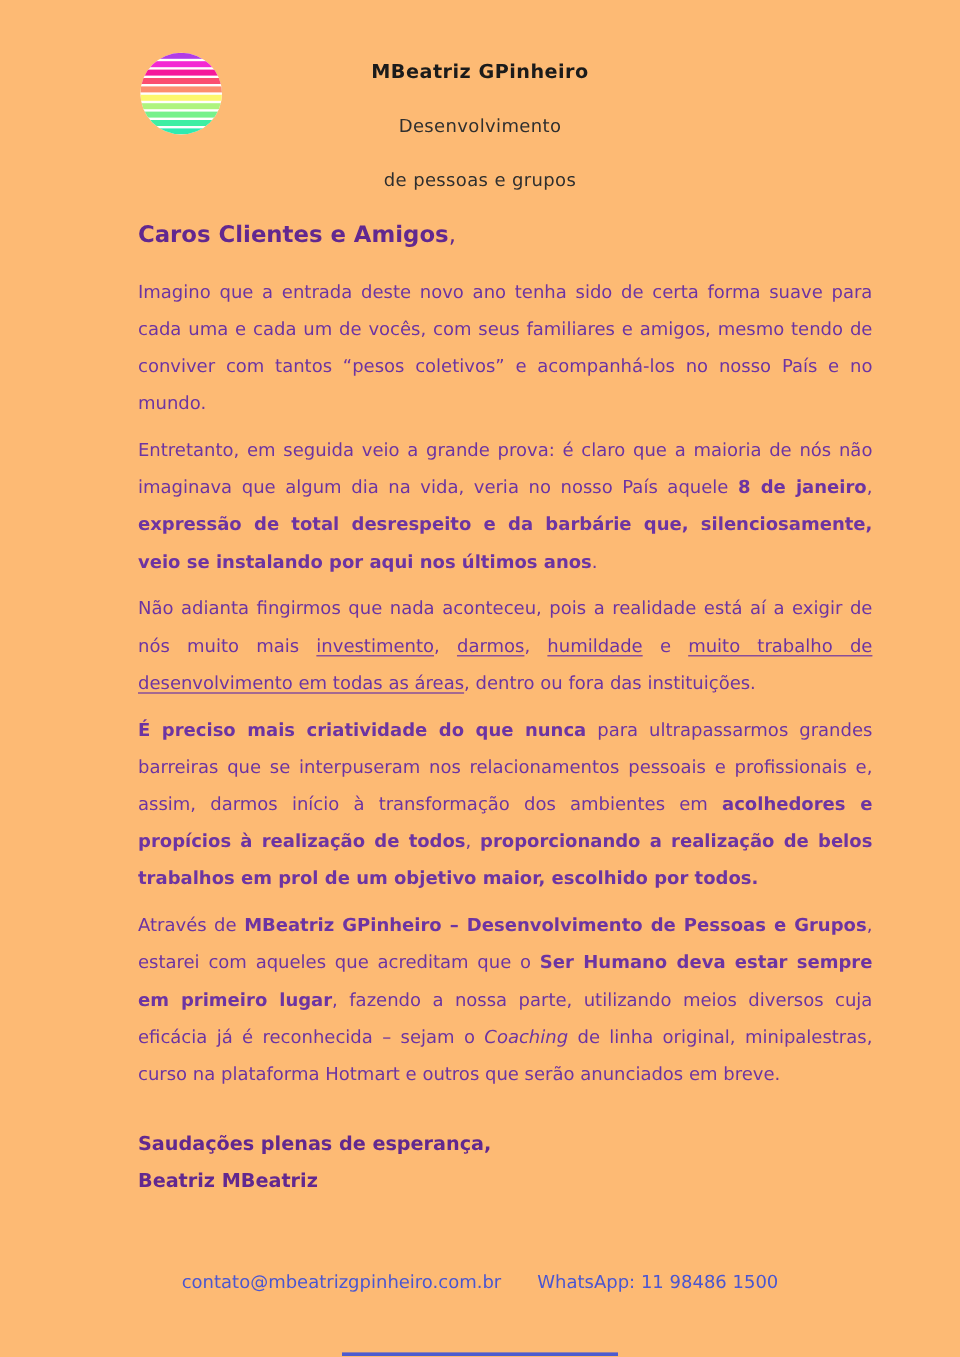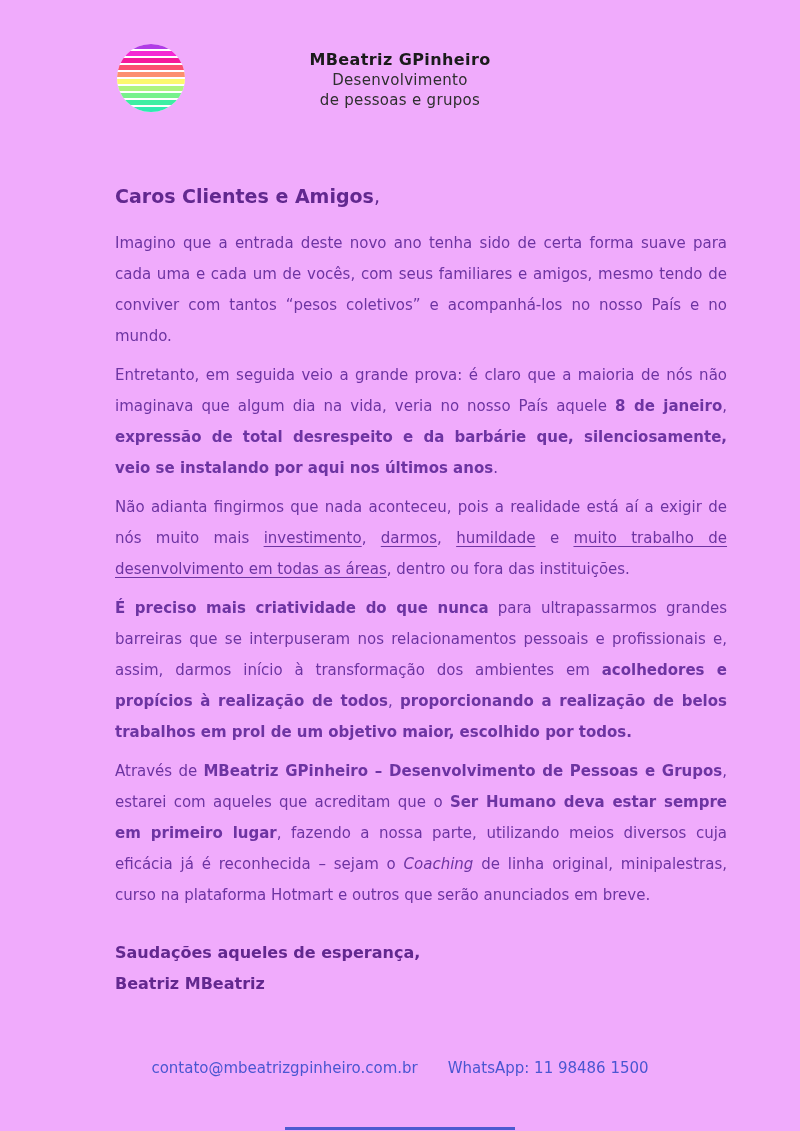--- a/index.html
+++ b/index.html
@@ -4,42 +4,42 @@
 <style>
   * { box-sizing: border-box; }
   html, body { margin: 0; padding: 0; }
   body {
     width: 800px; height: 1131px;
     background: #ffffff;
     font-family: "DejaVu Sans", sans-serif;
     position: relative;
     overflow: hidden;
   }
-  .page { position: absolute; inset: 0; background: #f0abfc; }
+  .page { position: absolute; inset: 0; background: #fdba74; }
 
   
   .logo {
     position: absolute; left: 117px; top: 44px;
     width: 68px; height: 68px;
     border-radius: 50%;
     overflow: hidden;
     display: flex; flex-direction: column; gap: 2px;
     background: #ffffff;
   }
   .logo .stripe { flex: 1; }
 
   .brand {
     position: absolute; left: 0; top: 50px; width: 800px;
     text-align: center; line-height: 20px;
   }
   .brand-name {
     font-size: 16px; font-weight: bold; color: #1b1b1b; letter-spacing: 0.4px;
   }
   .brand-tag {
-    font-size: 15px; color: #2f2f2f; letter-spacing: 0.3px;
+    font-size: 15px; color: #2f2f2f; letter-spacing: 0.3px; margin-top: 25px;
   }
 
   
   .body-text {
     position: absolute; left: 115px; top: 184px; width: 612px;
     color: #6d34a2;
   }
   .salutation {
     margin: 0 0 20px 0;
     font-size: 19px; line-height: 24px; font-weight: bold; color: #62288f;
@@ -103,21 +103,21 @@
     <p class="salutation"><span>Caros Clientes e Amigos</span><span class="comma">,</span></p>
 
     <div id="paragraphs">
         <p class="para"><span>Imagino que a entrada deste novo ano tenha sido de certa forma suave para cada uma e cada um de vocês, com seus familiares e amigos, mesmo tendo de conviver com tantos “pesos coletivos” e acompanhá-los no nosso País e no mundo.</span></p>
         <p class="para"><span>Entretanto, em seguida veio a grande prova: é claro que a maioria de nós não imaginava que algum dia na vida, veria no nosso País aquele </span><span class="b">8 de janeiro</span><span>, </span><span class="b">expressão de total desrespeito e da barbárie que, silenciosamente, veio se instalando por aqui nos últimos anos</span><span>.</span></p>
         <p class="para"><span>Não adianta fingirmos que nada aconteceu, pois a realidade está aí a exigir de nós muito mais </span><span class="u">investimento</span><span>, </span><span class="u">darmos</span><span>, </span><span class="u">humildade</span><span> e </span><span class="u">muito trabalho de desenvolvimento em todas as áreas</span><span>, dentro ou fora das instituições.</span></p>
         <p class="para"><span class="b">É preciso mais criatividade do que nunca</span><span> para ultrapassarmos grandes barreiras que se interpuseram nos relacionamentos pessoais e profissionais e, assim, darmos início à transformação dos ambientes em </span><span class="b">acolhedores e propícios à realização de todos</span><span>, </span><span class="b">proporcionando a realização de belos trabalhos em prol de um objetivo maior, escolhido por todos.</span></p>
         <p class="para"><span>Através de </span><span class="b">MBeatriz GPinheiro – Desenvolvimento de Pessoas e Grupos</span><span>, estarei com aqueles que acreditam que o </span><span class="b">Ser Humano deva estar sempre em primeiro lugar</span><span>, fazendo a nossa parte, utilizando meios diversos cuja eficácia já é reconhecida – sejam o </span><span class="i">Coaching</span><span> de linha original, minipalestras, curso na plataforma Hotmart e outros que serão anunciados em breve.</span></p>
       </div>
 
-    <p class="closing first">Saudações aqueles de esperança,</p>
+    <p class="closing first">Saudações plenas de esperança,</p>
     <p class="closing">Beatriz MBeatriz</p>
   </div>
 
   <div class="footer">
     <span>contato@mbeatrizgpinheiro.com.br</span>
     <span>WhatsApp: 11 98486 1500</span>
   </div>
 
   <div class="bottom-edge"></div>
 

